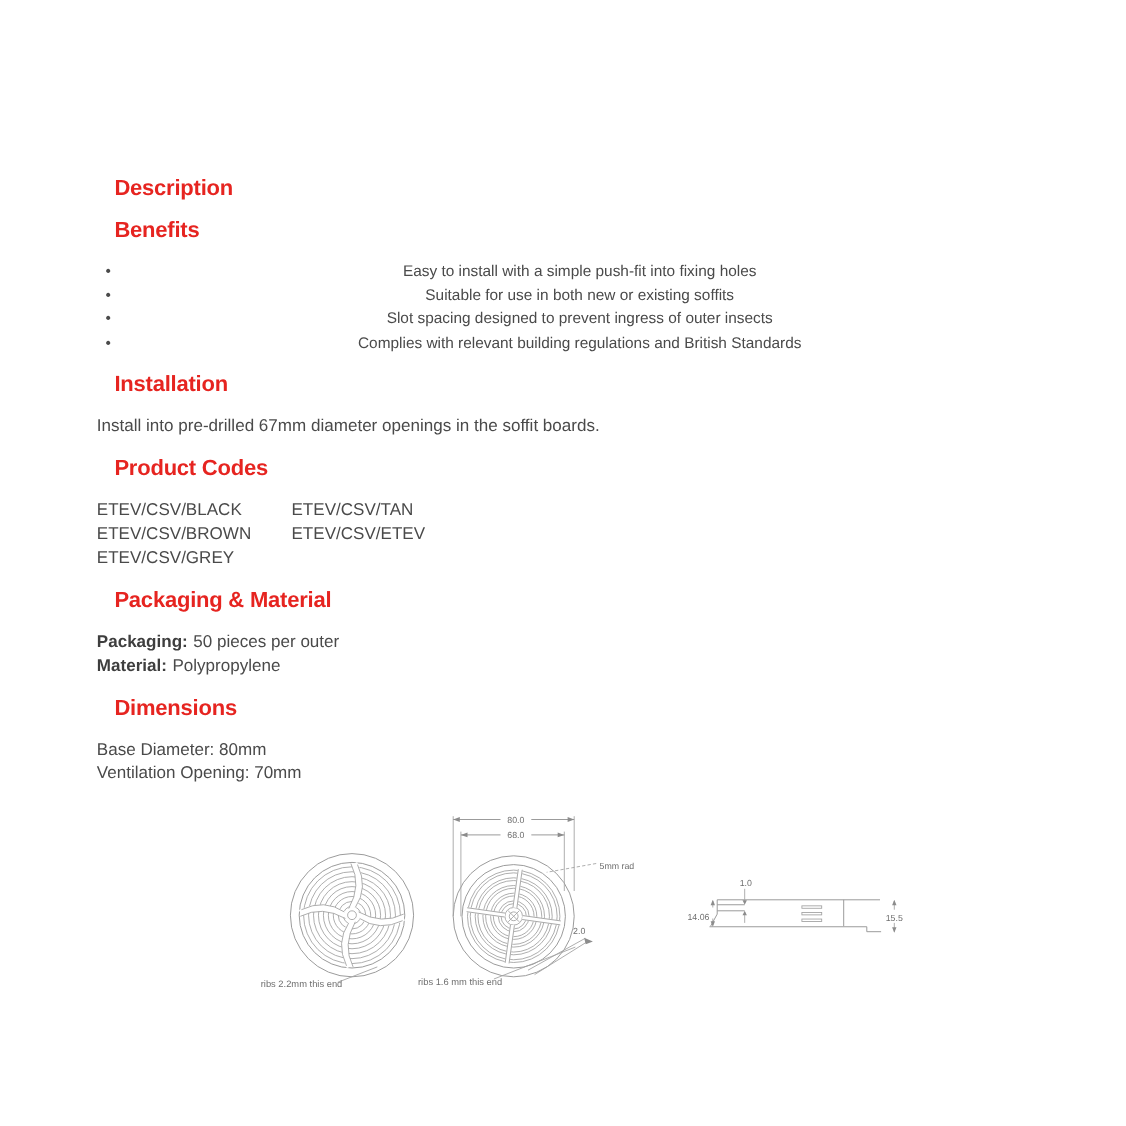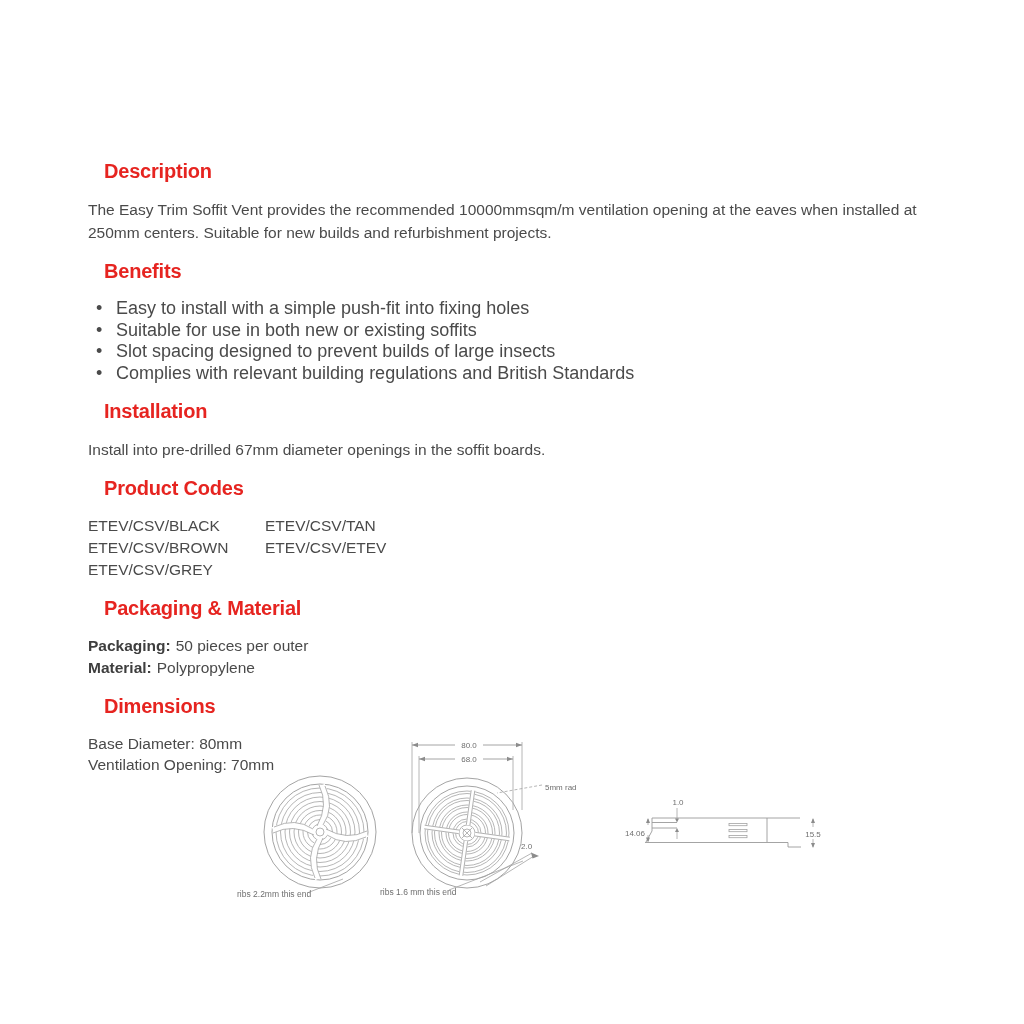--- a/index.html
+++ b/index.html
@@ -21,21 +21,21 @@
     margin:8px 0 0 0; font-size:15.5px; line-height:23px; color:#4a4a4a;
   }
   .mt-benefits   { margin-top:25px; }
   .mt-install    { margin-top:24px; }
   .mt-codes      { margin-top:28px; }
   .mt-packaging  { margin-top:32px; }
   .mt-dims       { margin-top:28px; }
 
   ul.benefits-list {
     list-style:none; margin:9px 0 0 0; padding:0 0 0 8px;
-    font-size:18px; line-height:21.6px;
+    font-size:14px; line-height:21.6px;text-align:center;
   }
   ul.benefits-list li { position:relative; padding-left:20px; }
   ul.benefits-list li::before {
     content:"\2022"; position:absolute; left:0; top:0; color:#4a4a4a;
   }
 
   .codes-grid {
     margin-top:9px;
     display:grid; grid-template-columns:177px auto; justify-content:start;
     font-size:15.5px; line-height:22px;
@@ -56,29 +56,28 @@
   svg.drawing text.lbl { font-size:8.5px; }
 </style>
 </head>
 <body>
 
 <div class="page">
   <div class="content">
 
     <section>
       <h2 class="sec-heading">Description</h2>
-      <p class="body-text">The Easy Trim Soffit Vent provides the recommended 10000mmsqm/m ventilation opening at the eaves when installed at 250mm centers. Suitable for new builds and refurbishment projects.</p>
     </section>
 
     <section>
       <h2 class="sec-heading mt-benefits">Benefits</h2>
       <ul class="benefits-list">
         <li><span>Easy to install with a simple push-fit into fixing holes</span></li>
         <li><span>Suitable for use in both new or existing soffits</span></li>
-        <li><span>Slot spacing designed to prevent builds of large insects</span></li>
+        <li><span>Slot spacing designed to prevent ingress of outer insects</span></li>
         <li><span>Complies with relevant building regulations and British Standards</span></li>
       </ul>
     </section>
 
     <section>
       <h2 class="sec-heading mt-install">Installation</h2>
       <p class="body-text">Install into pre-drilled 67mm diameter openings in the soffit boards.</p>
     </section>
 
     <section>

